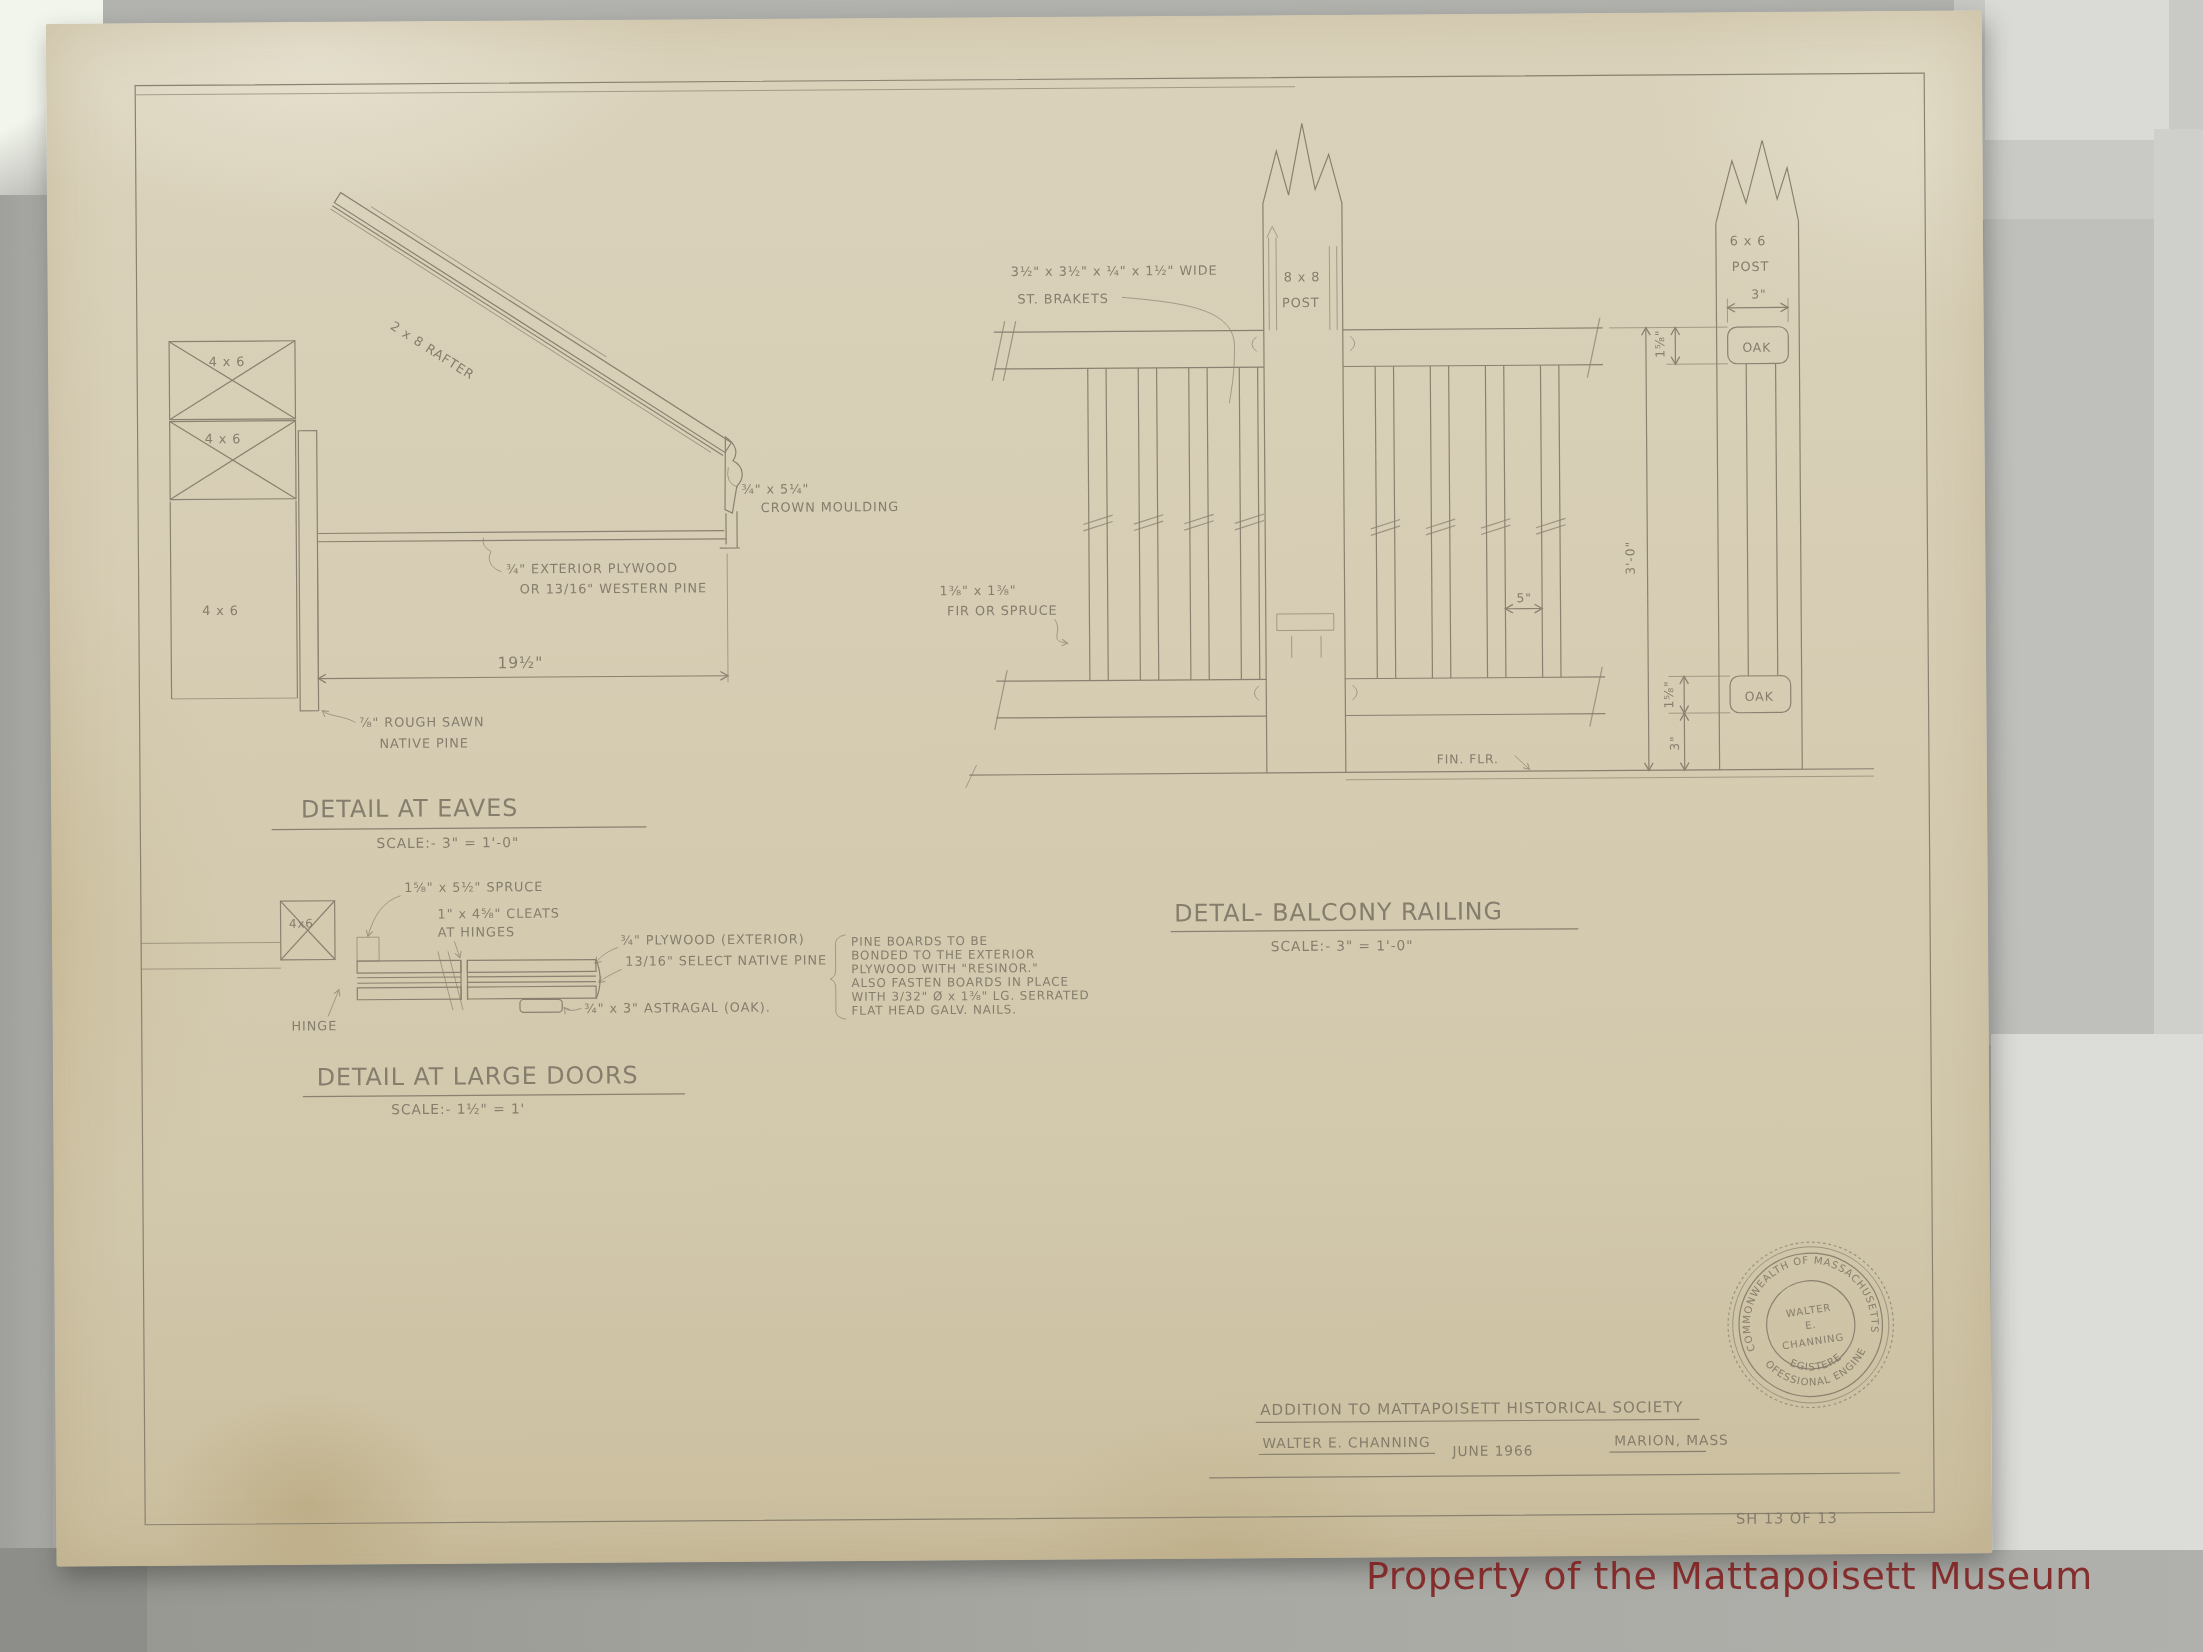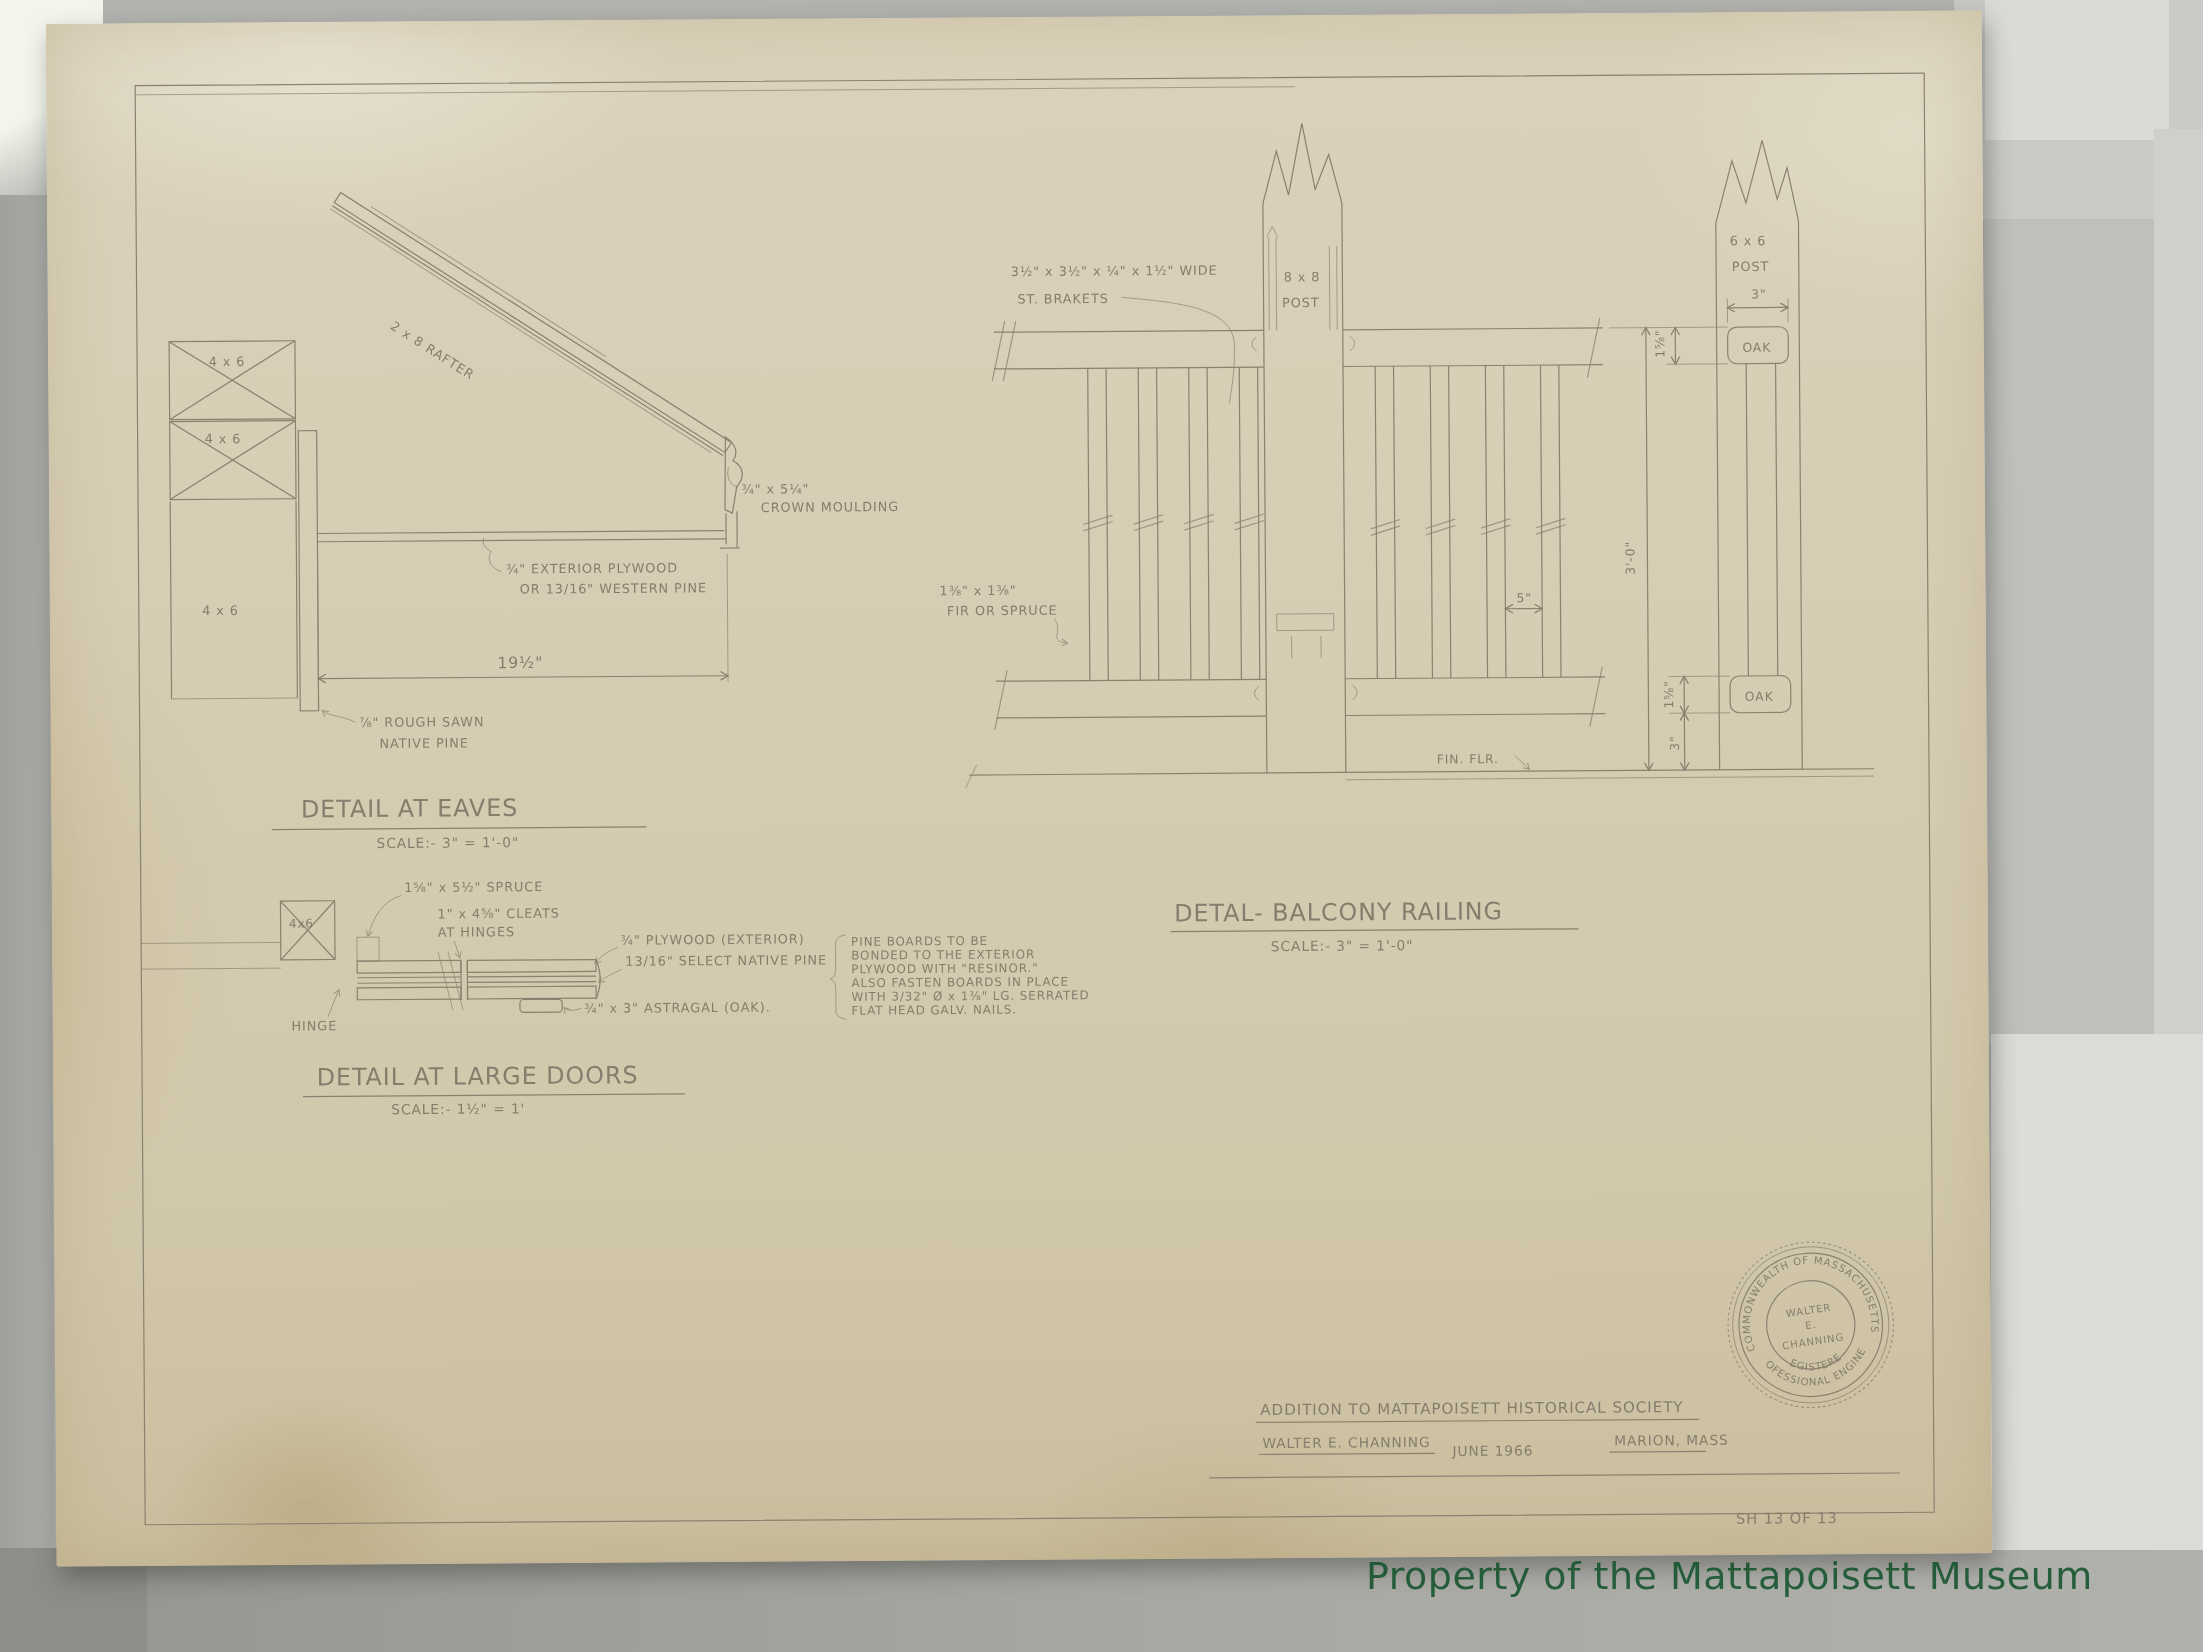--- a/index.html
+++ b/index.html
@@ -33,21 +33,21 @@
   .t-scale{font-size:15px;fill:#7c7465;}
   .t-note{font-size:14px;}
   .t-sm{font-size:13px;}
   .t-dim{font-size:13.5px;}
   .t-dim-lg{font-size:17px;}
   .t-tb{font-size:16.5px;letter-spacing:1.5px;fill:#696252;}
   .t-tb2{font-size:15px;fill:#6f6859;}
   .t-sh{font-size:16px;letter-spacing:2px;fill:#777061;}
   .t-stamp{font-size:11px;fill:#6f6a5e;opacity:.9;}
   #watermark{position:absolute;left:1366px;top:1554px;font-size:38px;
-             color:#14532d;opacity:.88;letter-spacing:0.5px;white-space:nowrap;}
+             color:#7f1d1d;opacity:.88;letter-spacing:0.5px;white-space:nowrap;}
 </style>
 </head>
 <body>
 
 <div id="photo">
   <div class="bg" id="bg-left-strip"></div>
   <div class="bg" id="bg-topright"></div>
   <div class="bg" id="bg-topright-inner"></div>
   <div class="bg" id="bg-right-strip"></div>
   <div class="bg" id="bg-farright"></div>

